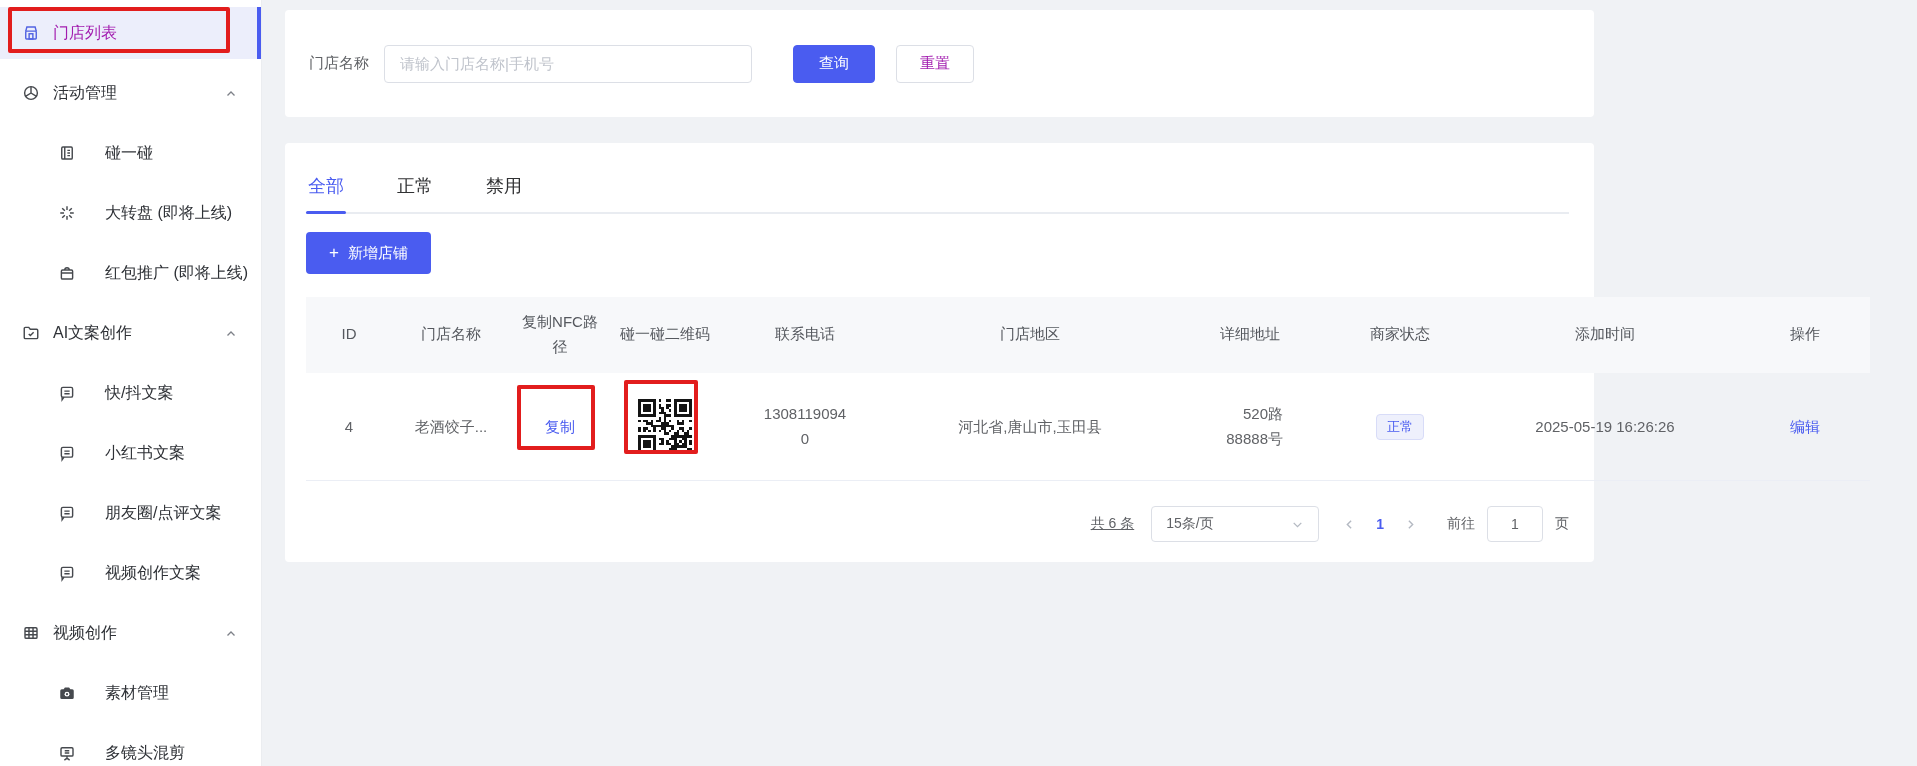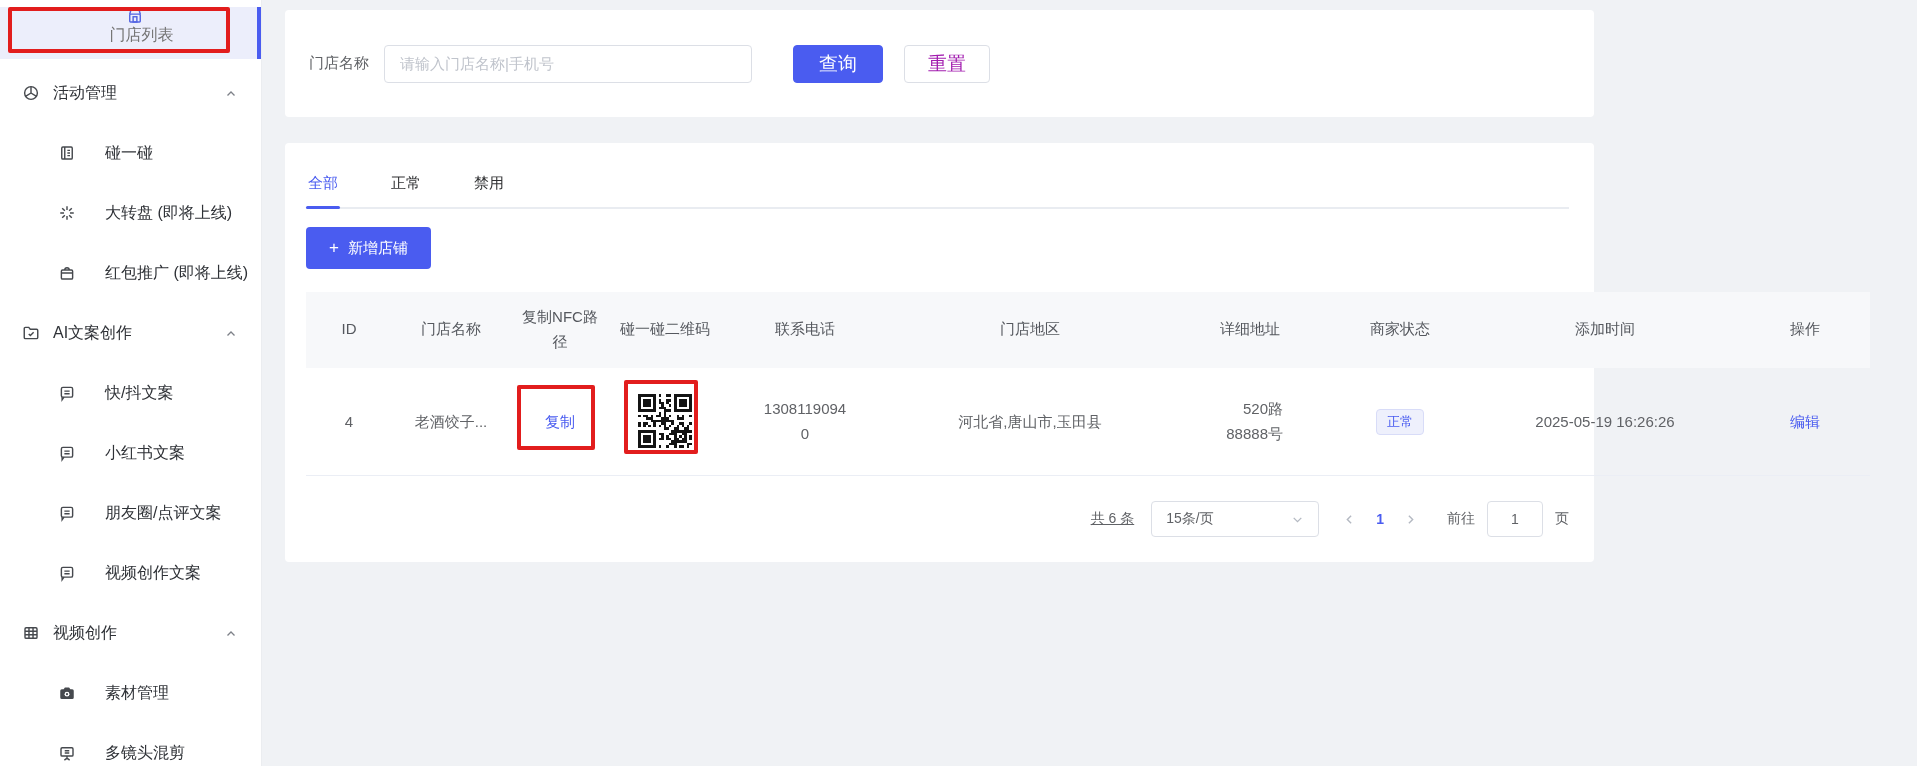--- a/index.html
+++ b/index.html
@@ -5,41 +5,41 @@
   * { margin:0; padding:0; box-sizing:border-box; }
   html,body { width:1917px; height:766px; overflow:hidden; }
   body { font-family:"Liberation Sans","DejaVu Sans",sans-serif; background:#f0f2f5; color:#303133; position:relative; }
 
   
   .sidebar { position:absolute; left:0; top:0; width:262px; height:766px; background:#fff; border-right:1px solid #ebedf0; padding-top:7px; }
   .side-item { position:relative; height:52px; margin-bottom:8px; display:flex; align-items:center; padding-left:22px; font-size:16px; color:#2f3237; cursor:pointer; }
   .side-item.sub { padding-left:58px;gap:16px; }
   .side-item .ico { width:18px; height:18px; margin-right:13px; flex:0 0 18px; color:#46494e; }
   .side-item .ico svg { width:18px; height:18px; display:block; }
-  .side-item.active { background:#eceefb; color:#737373;flex-direction:column; }
+  .side-item.active { background:#eceefb; color:#a21caf; }
   .side-item.active .ico { color:#5263e2; }
   .side-item.active::after { content:""; position:absolute; right:0; top:0; width:4px; height:100%; background:#4a5cf0; }
   .side-item .chev { position:absolute; right:24px; top:50%; margin-top:-5px; color:#7d8188; }
   .side-item .chev svg { width:12px; height:12px; display:block; }
 
   
   .content { position:absolute; left:262px; top:0; width:1354px; height:766px; padding:10px 22px 0 23px; }
   .card { background:#fff; border-radius:4px; }
 
   .search-card { height:107px; display:flex; align-items:center; padding:0 24px; margin-bottom:26px; }
   .search-label { font-size:15px; color:#606266; margin-right:15px; white-space:nowrap; }
   .search-input { width:368px; height:38px; border:1px solid #dcdfe6; border-radius:4px; padding:0 15px; font-size:15px; color:#303133; outline:none; font-family:inherit; }
   .search-input::placeholder { color:#c0c4cc; }
-  .btn { height:38px; border-radius:4px; font-size:19px; cursor:pointer; font-family:Liberation Sans, sans-serif; }
+  .btn { height:38px; border-radius:4px; font-size:15px; cursor:pointer; font-family:Liberation Sans, sans-serif; }
   .btn-primary { background:#4a5cf0; border:1px solid #4a5cf0; color:#fff; padding:0 25px; margin-left:41px; }
   .btn-plain { background:#fff; border:1px solid #dcdfe6; color:#a21caf; padding:0 23px; margin-left:21px; }
 
   .table-card { min-height:419px; padding:20px 25px 20px 21px; position:relative; }
   .tabs { display:flex; border-bottom:2px solid #e9ecf1; }
-  .tab { font-size:15px; color:#303133; padding:11px 2px 14px; margin-right:49px; position:relative; cursor:pointer; }
+  .tab { font-size:18px; color:#303133; padding:11px 2px 14px; margin-right:49px; position:relative; cursor:pointer; }
   .tab.active { color:#4a5cf0; }
   .tab.active::after { content:""; position:absolute; left:0; right:0; bottom:-2px; height:3px; background:#4a5cf0; border-radius:2px; }
 
   .add-btn { margin-top:18px; height:42px; background:#4a5cf0; color:#fff; border:none; border-radius:4px; font-size:15px; padding:0 23px; display:flex; align-items:center; cursor:pointer; font-family:inherit; }
   .add-btn .plus { font-size:17px; margin-right:9px; font-weight:400; }
 
   table { border-collapse:collapse; table-layout:fixed; width:1564px; margin-top:23px; }
   thead th { background:#f7f8fa; font-weight:400; font-size:15px; color:#55585e; text-align:center; padding:13px 10px; line-height:1.65; vertical-align:middle; }
   tbody td { font-size:15px; color:#606266; text-align:center; padding:18px 8px; border-bottom:1px solid #ebeef5; height:108px; vertical-align:middle; line-height:1.7; }
   .link { color:#4a5cf0; cursor:pointer; }

